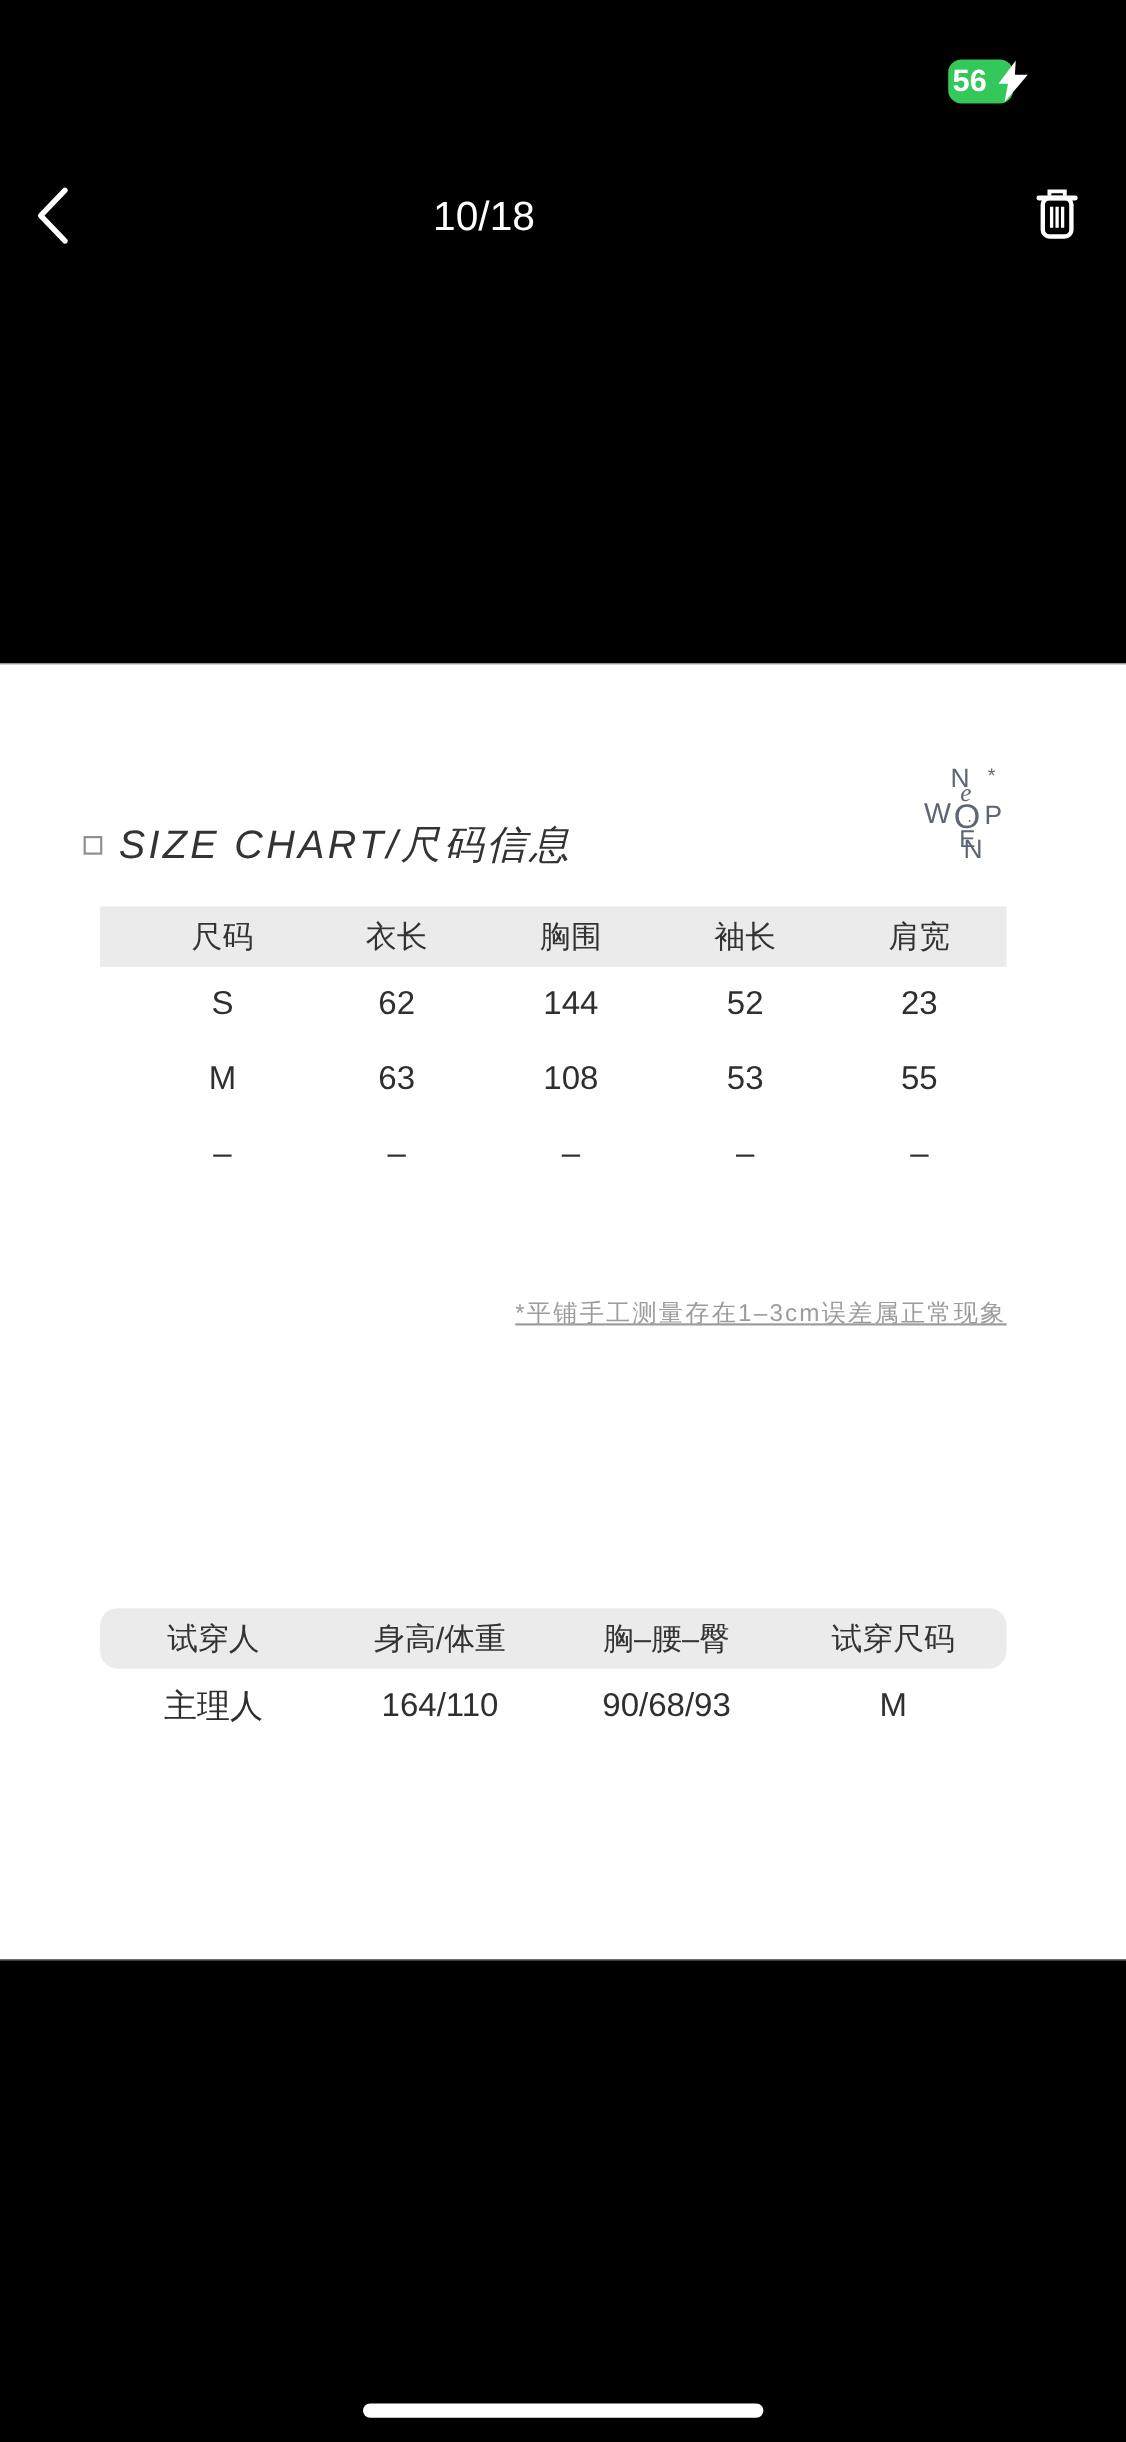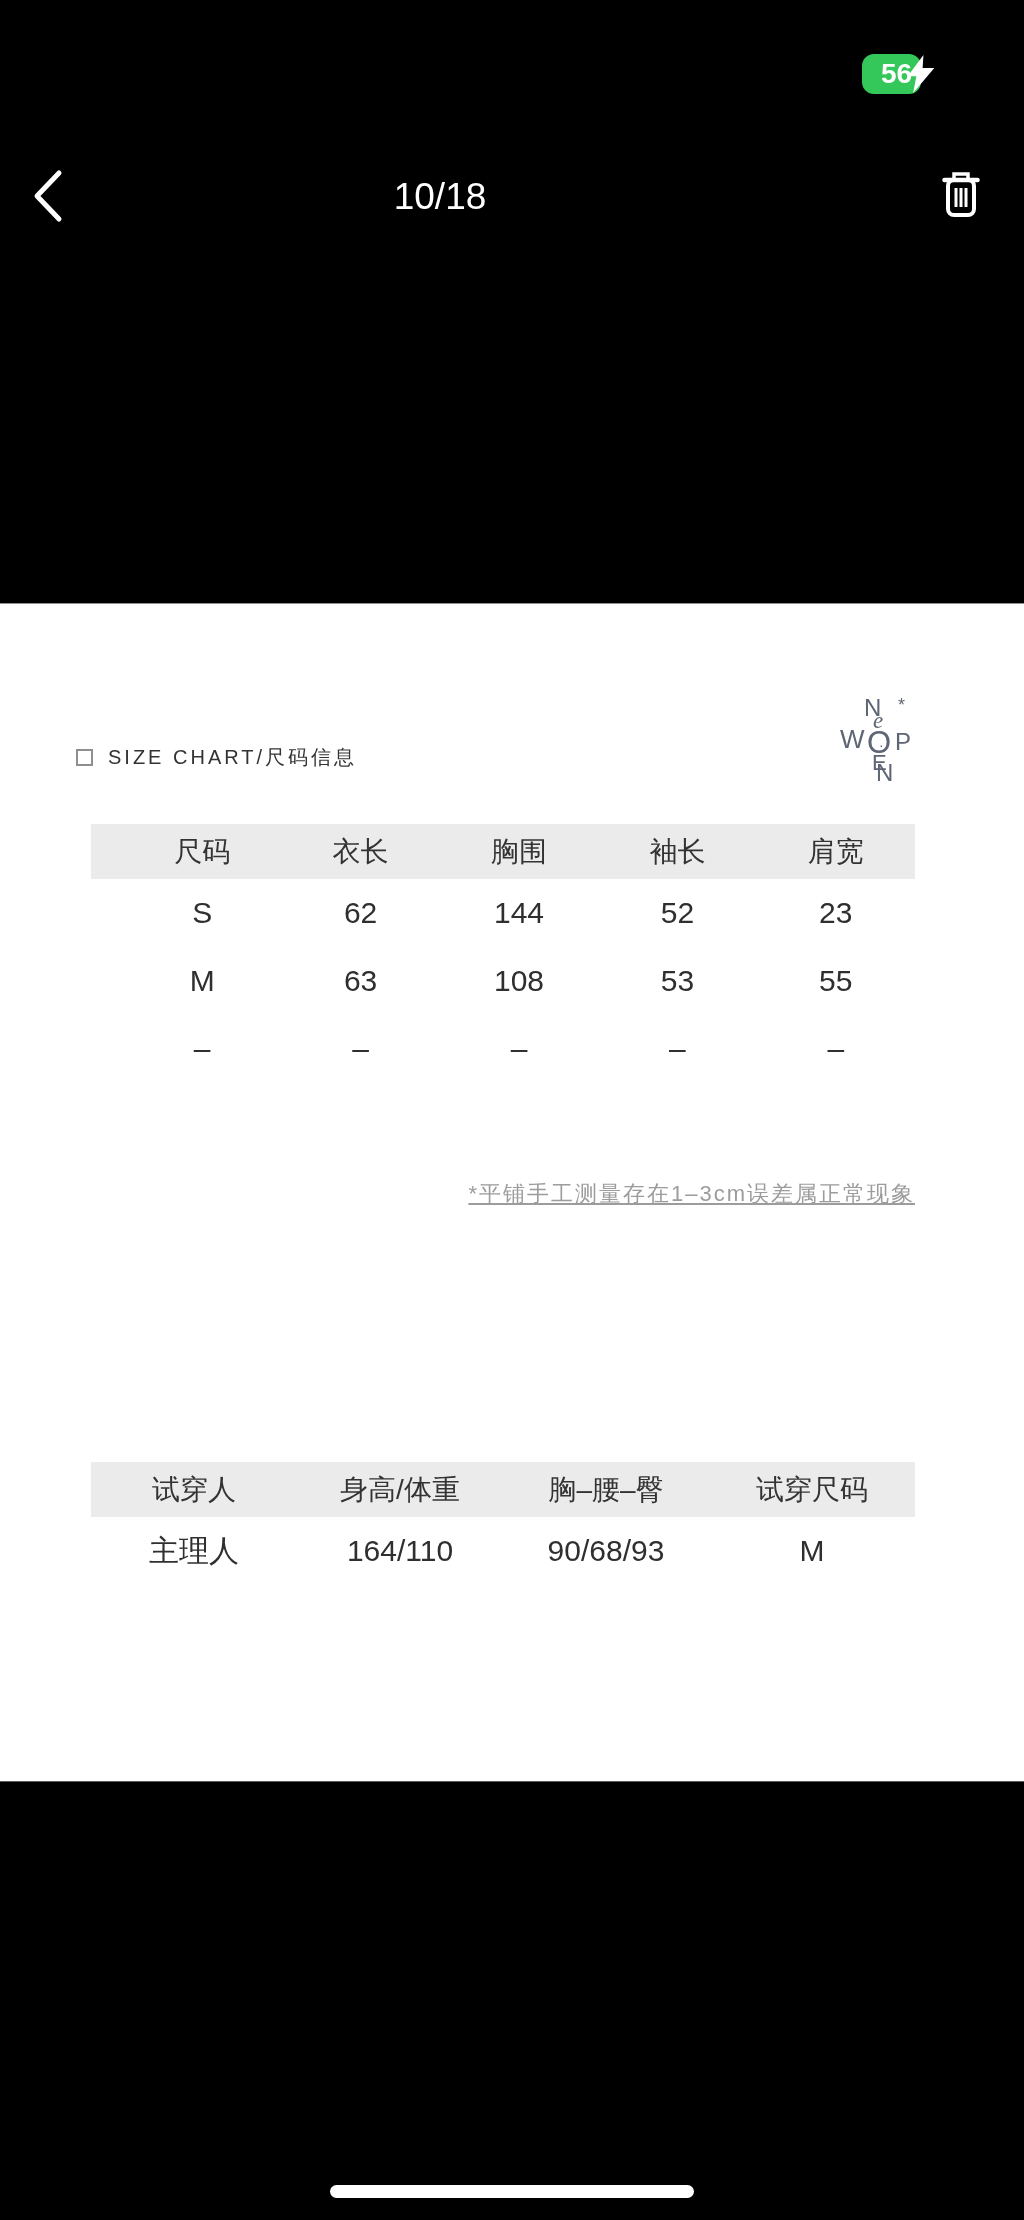--- a/index.html
+++ b/index.html
@@ -3,37 +3,37 @@
 <meta charset="utf-8">
 <style>
   * { margin: 0; padding: 0; box-sizing: border-box; }
   html, body { width: 1024px; height: 2220px; background: #000; overflow: hidden;
     font-family: "Liberation Sans", sans-serif; position: relative; }
 
   
   .battery-wrap { position: absolute; left: 862px; top: 54px; width: 80px; height: 40px; }
   .battery-badge { position: absolute; left: 0; top: 0; width: 59px; height: 40px;
     border-radius: 12px; display: flex; align-items: center; justify-content: flex-start;
-    padding-left: 19px; }
+    padding-left: 4px; }
   .battery-badge span { color: #fff; font-size: 28px; font-weight: 700; letter-spacing: 0; }
   .bolt { position: absolute; left: 42px; top: 1px; }
 
   
   .nav-back { position: absolute; left: 28px; top: 168px; width: 40px; height: 56px; cursor: pointer; }
   .nav-title { position: absolute; left: 0; top: 176px; width: 880px; text-align: center;
     color: #fff; font-size: 37px; font-weight: 400; }
   .nav-trash { position: absolute; left: 938px; top: 170px; width: 46px; height: 50px; cursor: pointer; }
 
   
   .sheet { position: absolute; left: 0; top: 603px; width: 1024px; height: 1179px;
     background: #ffffff; border-top: 1px solid #8f8f8f; border-bottom: 1px solid #5f5f5f; }
 
   .section-heading { position: absolute; left: 76px; display: flex; align-items: center; }
   .sq-bullet { width: 17px; height: 17px; border: 2px solid #8f8f8f; margin-right: 15px; flex: none; }
-  .section-heading .h-text { font-size: 20px; color: #333; letter-spacing: 3px; font-weight: 400; }
+  .section-heading .h-text { font-size: 36px; color: #333; letter-spacing: 3px; font-weight: 400; font-style: italic; }
   .heading-1 { top: 140px; }
   .heading-2 { top: 779px; }
 
   
   .logo { position: absolute; left: 838px; top: 92px; width: 84px; height: 86px;
     color: #5e6574; }
   .logo span { position: absolute; font-weight: 400; line-height: 1; }
   .lg-n1 { left: 26px; top: 0;    font-size: 24px; }
   .lg-st { left: 60px; top: 0;    font-size: 18px; }
   .lg-e  { left: 35px; top: 13px; font-size: 23px; font-family: "Liberation Serif", serif; font-style: italic; }
@@ -43,21 +43,21 @@
   .lg-p  { left: 57px; top: 34px; font-size: 24px; }
   .lg-e2 { left: 34px; top: 56px; font-size: 22px; }
   .lg-n2 { left: 38px; top: 65px; font-size: 24px; }
 
   
   .tbl { position: absolute; left: 91px; width: 824px; }
   .tbl-1 { top: 220px; }
   .tbl-2 { top: 858px; }
   .t-head { display: grid; height: 55px; align-items: center; background: #ebebeb; }
   .cols-5 { grid-template-columns: repeat(5, 1fr); padding-left: 32px; }
-  .cols-4 { grid-template-columns: repeat(4, 1fr); }
+  .cols-4 { grid-template-columns: repeat(4, 1fr); border-radius: 16px; }
   .t-head .cell { font-size: 28px; color: #333; text-align: center; font-weight: 400; }
   .t-row { display: grid; height: 68px; align-items: center; }
   .t-row .cell { font-size: 30px; color: #2f2f2f; text-align: center; font-weight: 400; }
   .tbl-1 .t-row:first-of-type { margin-top: 45px; }
   .tbl-2 .t-row:first-of-type { margin-top: 12px; height: 66px; }
 
   .measure-note { position: absolute; right: 109px; top: 575px; font-size: 22px;
     color: #9c9c9c; letter-spacing: 2px; text-decoration: underline; }
 
   

